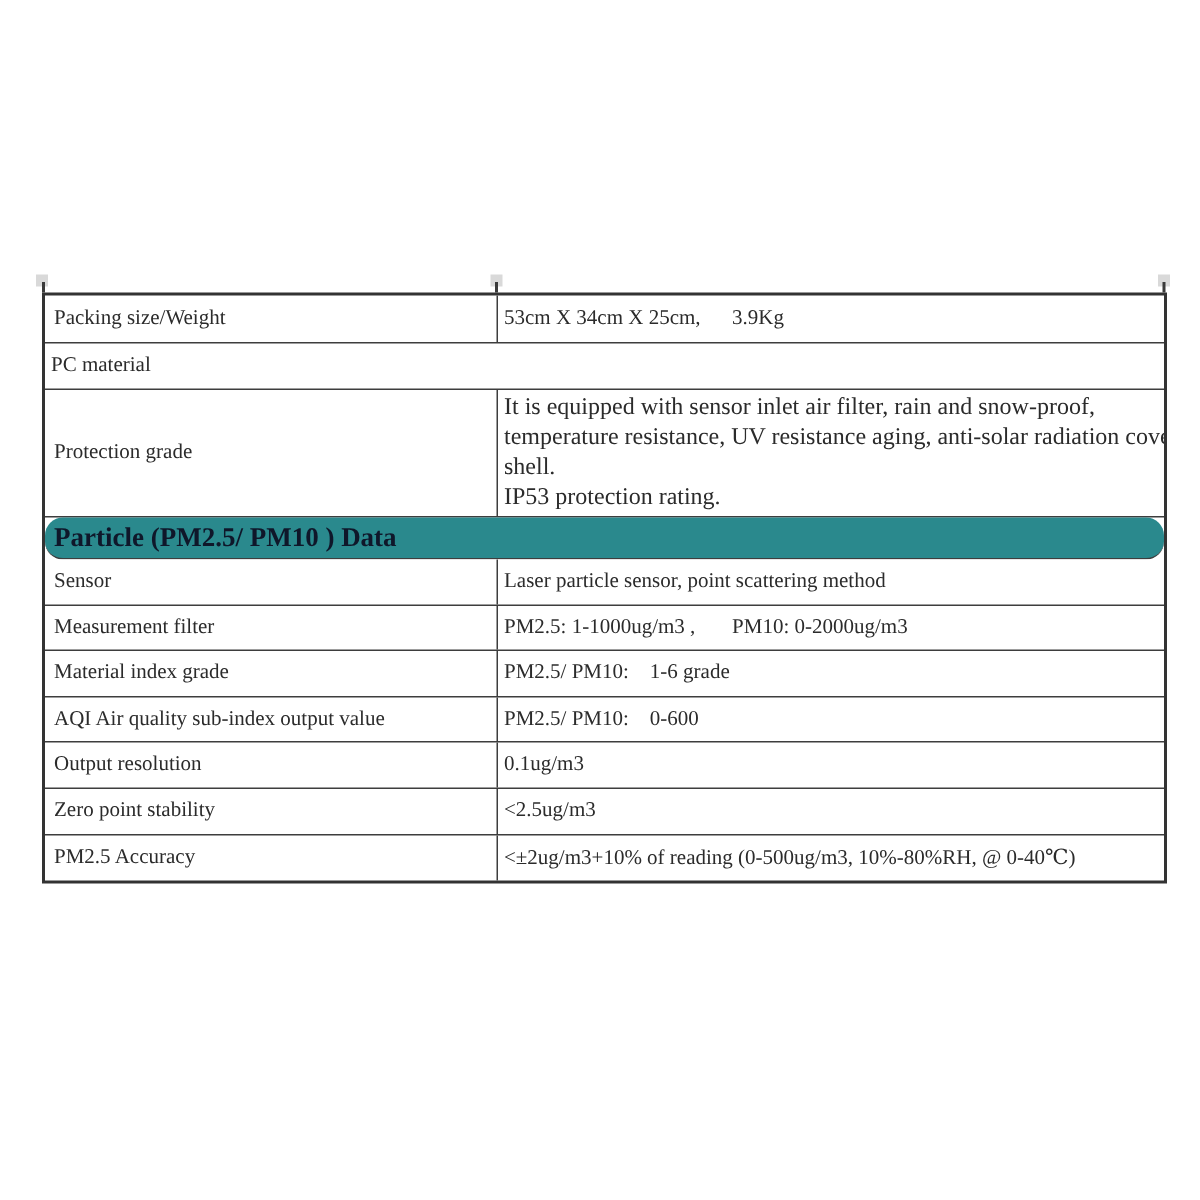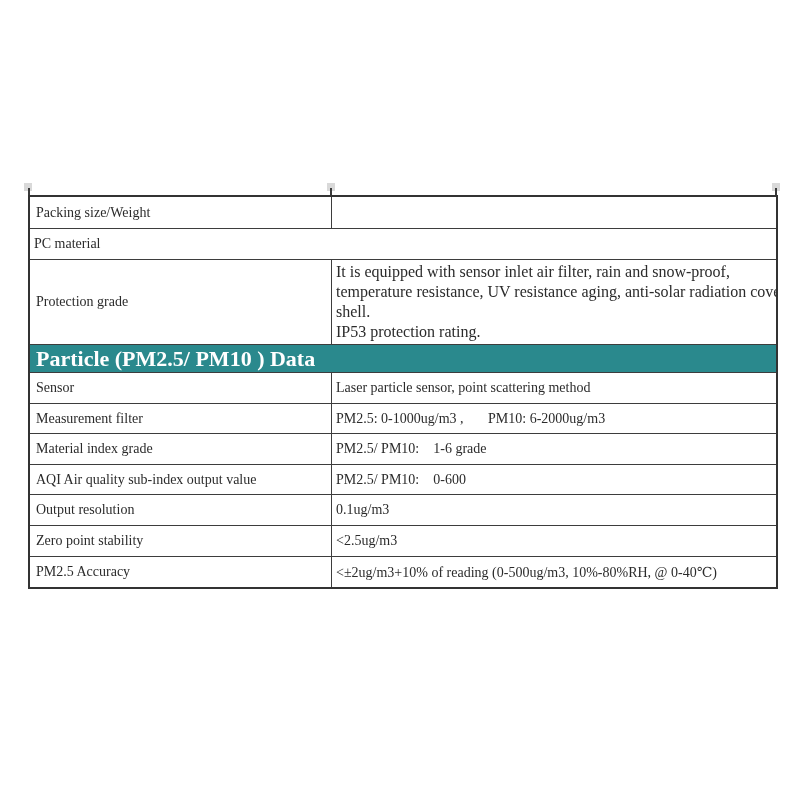--- a/index.html
+++ b/index.html
@@ -56,44 +56,46 @@
     align-items: flex-start;
     padding-top: 2px;
     font-size: 16px;
     line-height: 20px;
   }
   .section-row {
     flex: 0 0 auto;
     box-sizing: border-box;
     border-bottom: 1.5px solid #3d3d3d;
     background: #2A898D;
-    color: #ffffff;
+    color: #0f172a;
     font-weight: bold;
-    font-size: 22px;
+    font-size: 18px;
     display: flex; align-items: center;
     padding-left: 6px;
     white-space: pre;
+    border-radius: 12px;
   }
 </style>
 </head>
 <body>
 
 <div class="canvas">
 
   <div class="handle h-left"></div>
   <div class="handle h-mid"></div>
   <div class="handle h-right"></div>
   <div class="tick t-left"></div>
   <div class="tick t-mid"></div>
   <div class="tick t-right"></div>
 
   <div class="spec-table">
 
     <div class="row" style="height:32px">
       <div class="label-cell">Packing size/Weight</div>
+      <div class="value-cell">53cm X 34cm X 25cm,      3.9Kg</div>
     </div>
 
     <div class="row" style="height:31px">
       <div class="value-cell">PC material</div>
     </div>
 
     <div class="row multiline" style="height:85px">
       <div class="label-cell">Protection grade</div>
       <div class="value-cell">It is equipped with sensor inlet air filter, rain and snow-proof,
 temperature resistance, UV resistance aging, anti-solar radiation cover
@@ -103,21 +105,21 @@
 
     <div class="section-row" style="height:28px">Particle (PM2.5/ PM10 ) Data</div>
 
     <div class="row" style="height:31px">
       <div class="label-cell">Sensor</div>
       <div class="value-cell">Laser particle sensor, point scattering method</div>
     </div>
 
     <div class="row" style="height:30px">
       <div class="label-cell">Measurement filter</div>
-      <div class="value-cell">PM2.5: 0-1000ug/m3 ,       PM10: 6-2000ug/m3</div>
+      <div class="value-cell">PM2.5: 1-1000ug/m3 ,       PM10: 0-2000ug/m3</div>
     </div>
 
     <div class="row" style="height:31px">
       <div class="label-cell">Material index grade</div>
       <div class="value-cell">PM2.5/ PM10:    1-6 grade</div>
     </div>
 
     <div class="row" style="height:30px">
       <div class="label-cell">AQI Air quality sub-index output value</div>
       <div class="value-cell">PM2.5/ PM10:    0-600</div>

